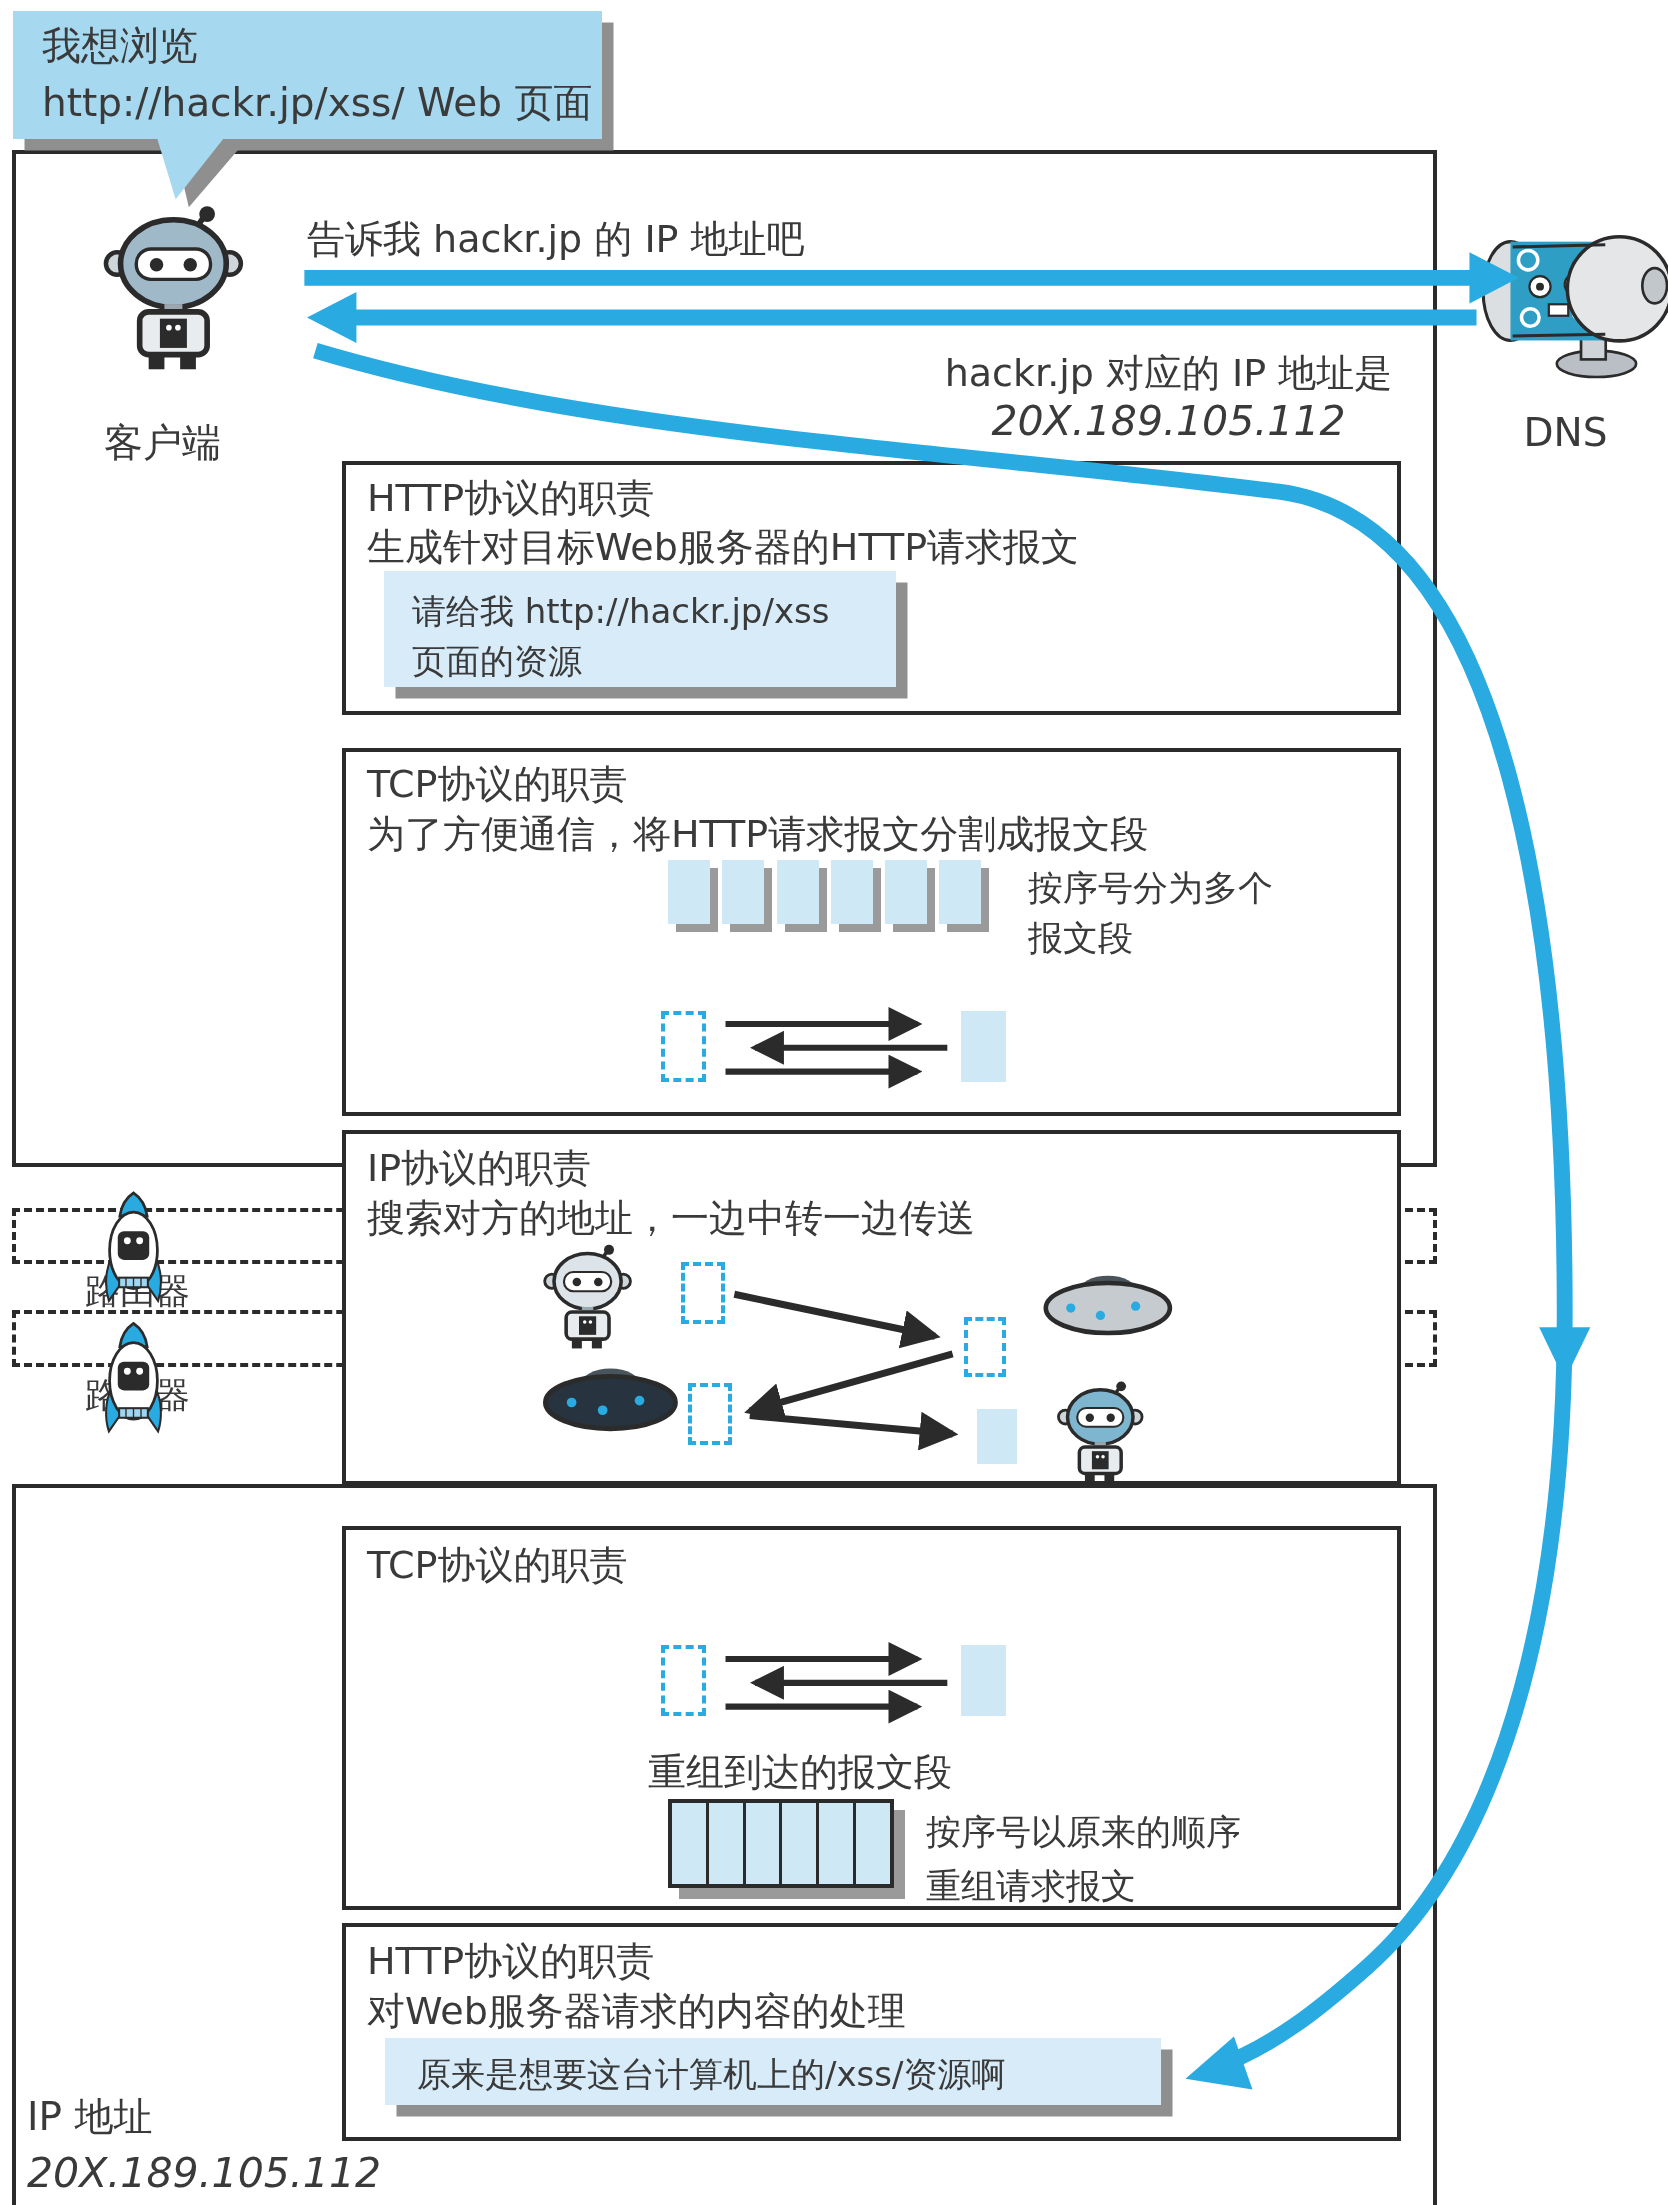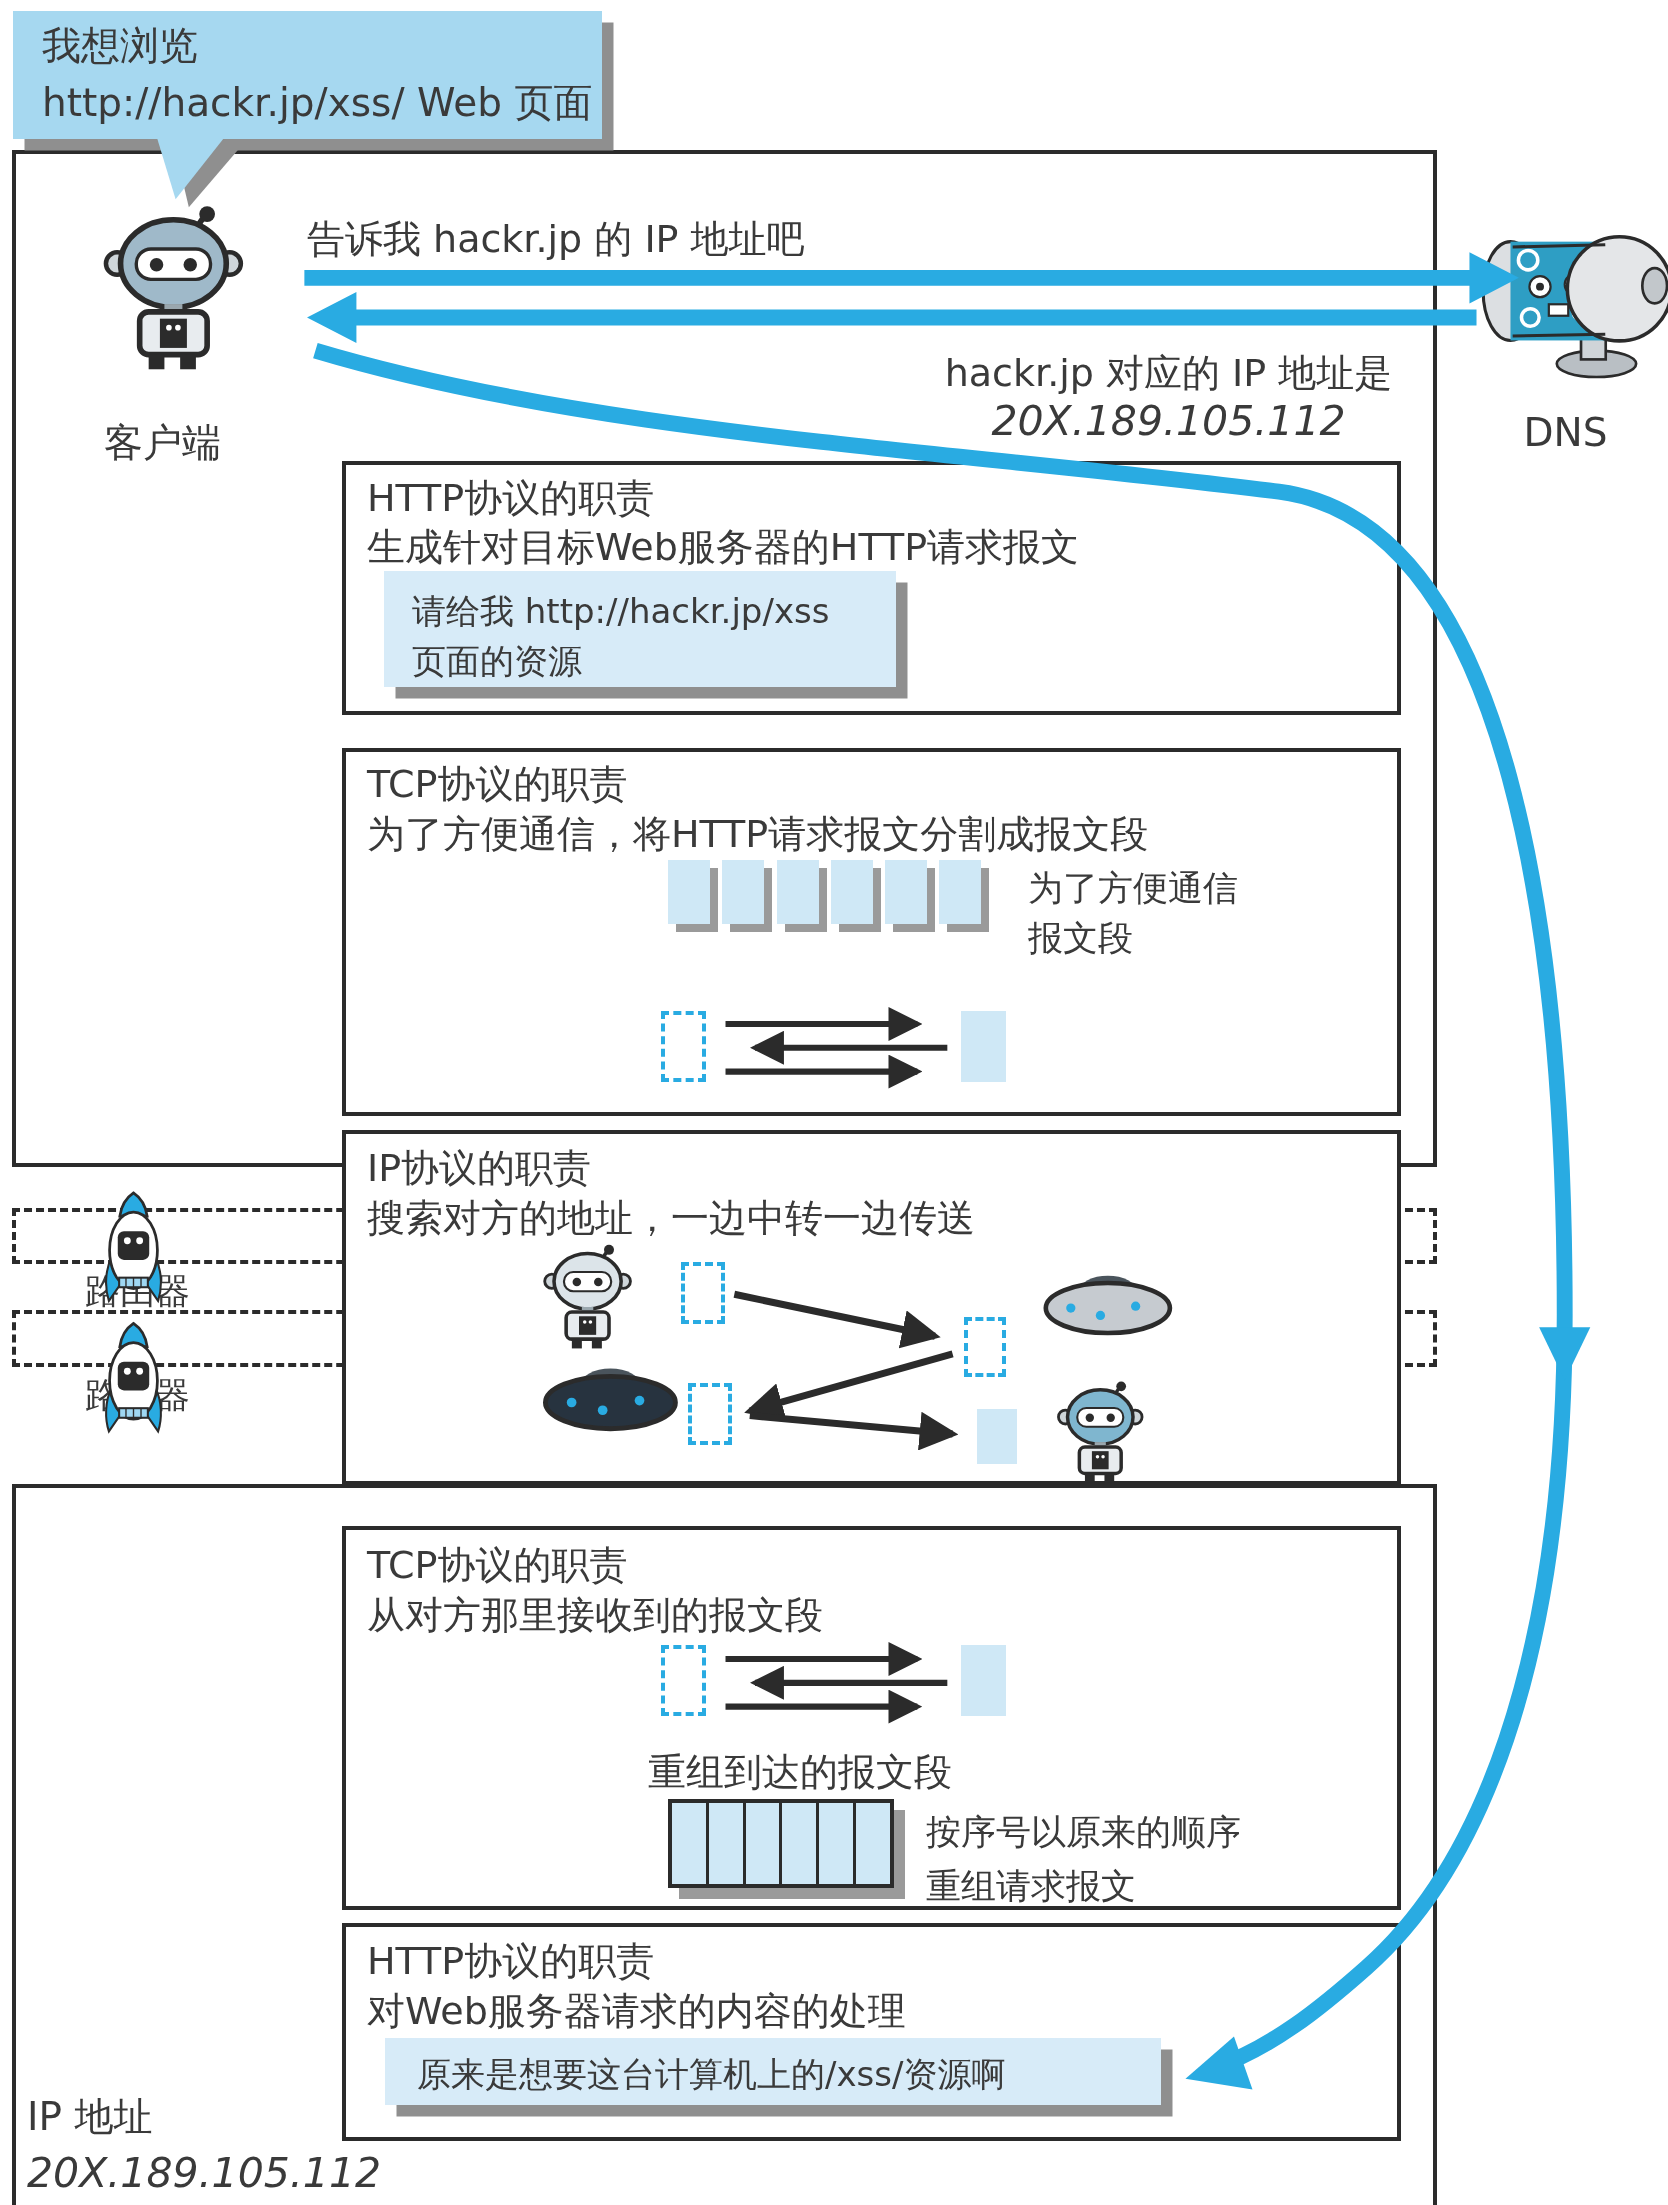--- a/index.html
+++ b/index.html
@@ -60,36 +60,35 @@
   <div class="txt t78" style="left:412px;top:637px;">页面的资源</div>
 
   <div class="txt t86" style="left:367px;top:759px;">TCP协议的职责</div>
   <div class="txt t86" style="left:367px;top:809px;">为了方便通信，将HTTP请求报文分割成报文段</div>
   <div class="seg" style="left:668px;top:860px;width:42px;height:64px;"></div>
   <div class="seg" style="left:722px;top:860px;width:42px;height:64px;"></div>
   <div class="seg" style="left:777px;top:860px;width:42px;height:64px;"></div>
   <div class="seg" style="left:831px;top:860px;width:42px;height:64px;"></div>
   <div class="seg" style="left:885px;top:860px;width:42px;height:64px;"></div>
   <div class="seg" style="left:939px;top:860px;width:42px;height:64px;"></div>
-  <div class="txt t80" style="left:1028px;top:864px;">为了方便通信</div>
+  <div class="txt t80" style="left:1028px;top:864px;">按序号分为多个</div>
   <div class="txt t80" style="left:1028px;top:914px;">报文段</div>
   <div class="seg-dashed" style="left:661px;top:1011px;width:45px;height:71px;"></div>
   <div class="seg-solid" style="left:961px;top:1011px;width:45px;height:71px;"></div>
 
   <div class="txt t86" style="left:367px;top:1143px;">IP协议的职责</div>
   <div class="txt t86" style="left:367px;top:1193px;">搜索对方的地址，一边中转一边传送</div>
   <div class="seg-dashed" style="left:681px;top:1262px;width:44px;height:62px;"></div>
   <div class="seg-dashed" style="left:964px;top:1317px;width:42px;height:60px;"></div>
   <div class="seg-dashed" style="left:688px;top:1383px;width:44px;height:62px;"></div>
   <div class="seg-solid" style="left:977px;top:1409px;width:40px;height:55px;"></div>
   <div class="txt t80" style="left:85px;top:1267px;">路由器</div>
   <div class="txt t80" style="left:85px;top:1371px;">路由器</div>
 
   <div class="txt t86" style="left:367px;top:1540px;">TCP协议的职责</div>
-  <div class="txt t86" style="left:367px;top:1590px;">从对方那里接收到的报文段</div>
   <div class="seg-dashed" style="left:661px;top:1645px;width:45px;height:71px;"></div>
   <div class="seg-solid" style="left:961px;top:1645px;width:45px;height:71px;"></div>
   <div class="txt t86" style="left:648px;top:1747px;">重组到达的报文段</div>
   <div class="block" style="left:668px;top:1799px;width:226px;height:89px;">
     <div></div>
       <div></div>
       <div></div>
       <div></div>
       <div></div>
       <div></div>

